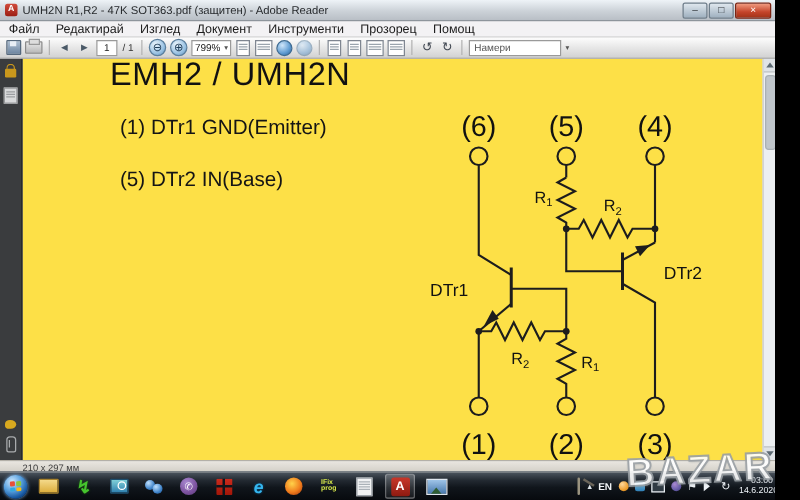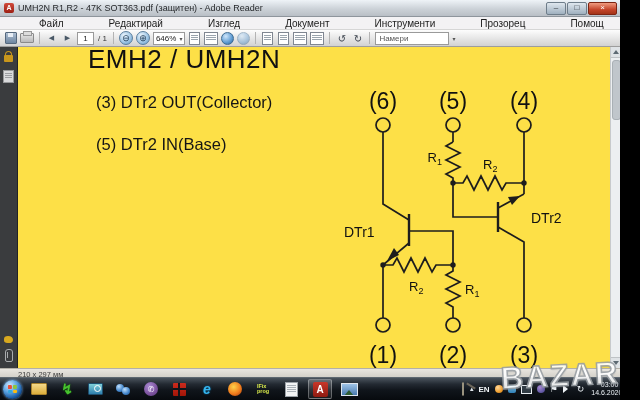--- a/index.html
+++ b/index.html
@@ -15,21 +15,21 @@
   .t-text{font-size:9px;color:#26292c;white-space:nowrap;overflow:hidden;flex:1;}
   .win-btns{display:flex;gap:1px;margin-right:1px;}
   .win-btn{width:18px;height:11px;font-size:8px;line-height:10px;text-align:center;color:#2e3338;
     background:linear-gradient(#dfe7ee,#9fb0bf);border:1px solid #6e7d8a;border-radius:2px;}
   .win-btn.close{width:27px;background:linear-gradient(#f09b80,#c4442a 60%,#a33318);border-color:#7c2413;color:#fff;}
 
   
   .menubar{position:absolute;top:17px;left:0;right:0;height:12px;z-index:35;background:#f3f2f4;
     border-bottom:1px solid #d6d6d6;display:flex;align-items:center;gap:13px;padding:0 7px;
     font-size:10px;color:#1c1c1c;}
-  .menu-item{white-space:nowrap;margin-left:32px;}
+  .menu-item{white-space:nowrap;}
 
   
   .toolbar{position:absolute;top:30px;left:0;right:0;height:16px;z-index:30;
     background:linear-gradient(#fdfdfd,#e3e3e3 60%,#d2d2d2);border-bottom:1px solid #9d9d9d;
     display:flex;align-items:center;gap:3px;padding:0 4px;}
   .tb{height:13px;min-width:13px;display:flex;align-items:center;justify-content:center;
     font-size:9px;color:#3f4650;border-radius:2px;flex:none;}
   .sep{width:1px;height:12px;background:#b3b3b3;margin:0 2px;flex:none;}
   .disk{width:10px;height:10px;background:linear-gradient(#aebfd2,#6d85a0);border:1px solid #55687d;border-radius:1px;position:relative;}
   .disk:after{content:"";position:absolute;left:2px;top:0;width:5px;height:4px;background:#e8eef5;}
@@ -171,21 +171,21 @@
       </div>
     <div class="sep"></div>
     <div class="tb nav-arrow">◀</div>
     <div class="tb nav-arrow">▶</div>
     <input class="page-box" readonly="" value="1" style="">
     <span class="page-of">/ 1</span>
     <div class="sep"></div>
     <div class="round-btn">⊖</div>
     <div class="round-btn">⊕</div>
     <div class="zoom-box">
-      <span>646%</span>
+      <span>799%</span>
       <span class="dd">▾</span>
     </div>
     <div class="tb">
         <div class="pg-ico">
           <i></i>
         </div>
       </div>
     <div class="tb">
         <div class="pg-ico wide">
           <i></i>
@@ -233,21 +233,21 @@
       </div>
     <div class="sb-bottom">
       <div class="blob"></div>
       <div class="clip"></div>
     </div>
   </div>
 
   <div class="pagearea">
     <div class="doc-title">EMH2 / UMH2N</div>
     <div class="pinlist">
-      <div>(3) DTr2 OUT(Collector)</div>
+      <div>(1) DTr1 GND(Emitter)</div>
       <div>(5) DTr2 IN(Base)</div>
     </div>
 
     <svg class="circuit" width="240" height="300" viewBox="0 0 240 300">
       <g stroke="#1d1d1d" stroke-width="1.7" fill="none">
         <circle cx="52" cy="45" r="7"></circle>
         <circle cx="122" cy="45" r="7"></circle>
         <circle cx="193" cy="45" r="7"></circle>
         <circle cx="52" cy="245" r="7"></circle>
         <circle cx="122" cy="245" r="7"></circle>

